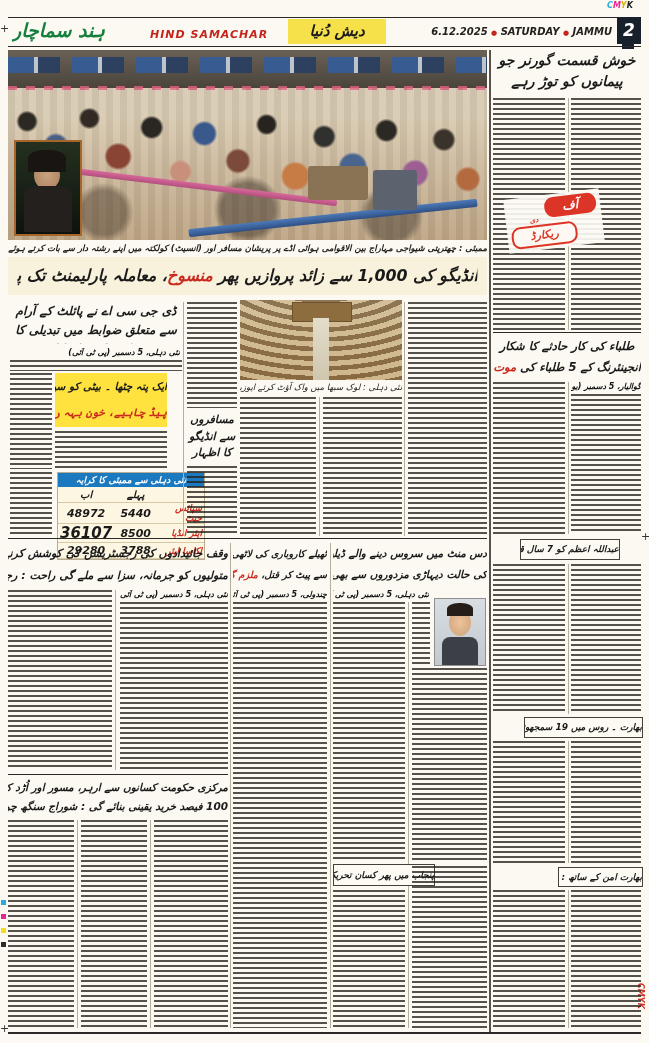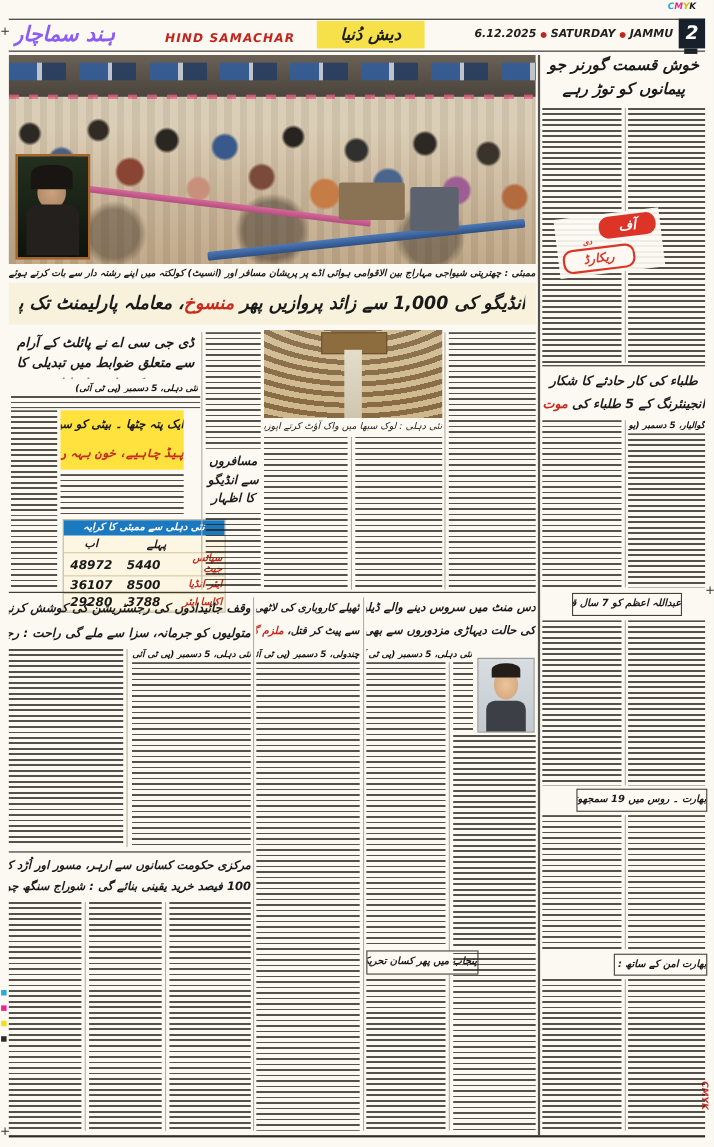--- a/index.html
+++ b/index.html
@@ -84,21 +84,21 @@
   <div class="abs" style="left:0;top:22px;font-size:11px;color:#333;">+</div>
   <div class="abs" style="left:0;top:1022px;font-size:11px;color:#333;">+</div>
   <div class="abs" style="left:641px;top:530px;font-size:11px;color:#333;">+</div>
   <div class="abs regsq" style="left:1px;top:900px;background:#29abe2;"></div>
   <div class="abs regsq" style="left:1px;top:914px;background:#ec268f;"></div>
   <div class="abs regsq" style="left:1px;top:928px;background:#f3df19;"></div>
   <div class="abs regsq" style="left:1px;top:942px;background:#2b2b2b;"></div>
   <div class="abs" style="left:636px;top:983px;writing-mode:vertical-rl;font-size:8px;font-weight:bold;color:#cf3227;">CMYK</div>
 
   <div class="abs hr" style="left:8px;top:17px;width:633px;"></div>
-  <div class="abs rtl" style="left:12px;top:19px;width:115px;height:26px;font-size:19px;font-weight:bold;color:#8b5cf6;text-align:left;white-space:nowrap;overflow:hidden;">ہند سماچار</div>
+  <div class="abs rtl" style="left:12px;top:19px;width:115px;height:26px;font-size:19px;font-weight:bold;color:#15803d;text-align:left;white-space:nowrap;overflow:hidden;">ہند سماچار</div>
   <div class="abs" style="left:150px;top:28px;font-size:11px;font-weight:bold;color:#c3241c;letter-spacing:1px;">HIND SAMACHAR</div>
   <div class="abs yellowtag" style="left:288px;top:19px;width:98px;height:25px;line-height:25px;text-align:center;font-size:15px;font-weight:bold;direction:rtl;">دیش دُنیا</div>
   <div class="abs" style="left:430px;top:26px;width:182px;font-size:10px;font-weight:bold;color:#22211e;text-align:right;white-space:nowrap;">
     <span>6.12.2025</span>
     <span style="color:#c3241c;font-size:7px;">●</span>
     <span>SATURDAY</span>
     <span style="color:#c3241c;font-size:7px;">●</span>
     <span>JAMMU</span>
   </div>
   <div class="abs pagenum" style="left:617px;top:17px;width:24px;height:27px;line-height:27px;font-size:17px;">2</div>
@@ -134,32 +134,32 @@
   </div>
   <div class="abs tx" style="left:10px;top:373px;width:42px;height:96px;"></div>
   <div class="abs tx" style="left:55px;top:431px;width:112px;height:38px;"></div>
 
   <div class="abs" style="left:57px;top:472px;width:146px;border:1px solid #b8ad93;">
     <div style="background:#1b79c0;color:#fff;font-size:9px;font-weight:bold;text-align:center;height:14px;line-height:14px;direction:rtl;white-space:nowrap;overflow:hidden;">نئی دہلی سے ممبئی کا کرایہ</div>
     <table class="fare" dir="rtl">
       <tbody>
           <tr>
         <th style="width:52px;"></th>
-        <th style="width:44px;font-size:10px;text-align:right;">پہلے</th>
+        <th style="width:44px;font-size:10px;text-align:center;">پہلے</th>
         <th style="width:48px;font-size:10px;text-align:center;margin-left:36px;">اب</th>
       </tr>
       <tr>
         <td class="bold red" style="font-size:9px;text-align:right;">سپائس جیٹ</td>
         <td class="bold" style="font-size:11px;text-align:center;">5440</td>
         <td class="bold" style="font-size:11px;text-align:center;">48972</td>
       </tr>
       <tr>
         <td class="bold red" style="font-size:9px;text-align:right;">ایئر انڈیا</td>
         <td class="bold" style="font-size:11px;text-align:center;">8500</td>
-        <td class="bold" style="font-size:11px;text-align:center;">36107</td>
+        <td class="bold" style="font-size:15px;text-align:center;">36107</td>
       </tr>
       <tr>
         <td class="bold red" style="font-size:9px;text-align:right;">اکاسا ایئر</td>
         <td class="bold" style="font-size:11px;text-align:center;">3788</td>
         <td class="bold" style="font-size:11px;text-align:center;">29280</td>
       </tr>
     </tbody>
       </table>
   </div>
   <div class="abs tx" style="left:10px;top:472px;width:42px;height:62px;"></div>

